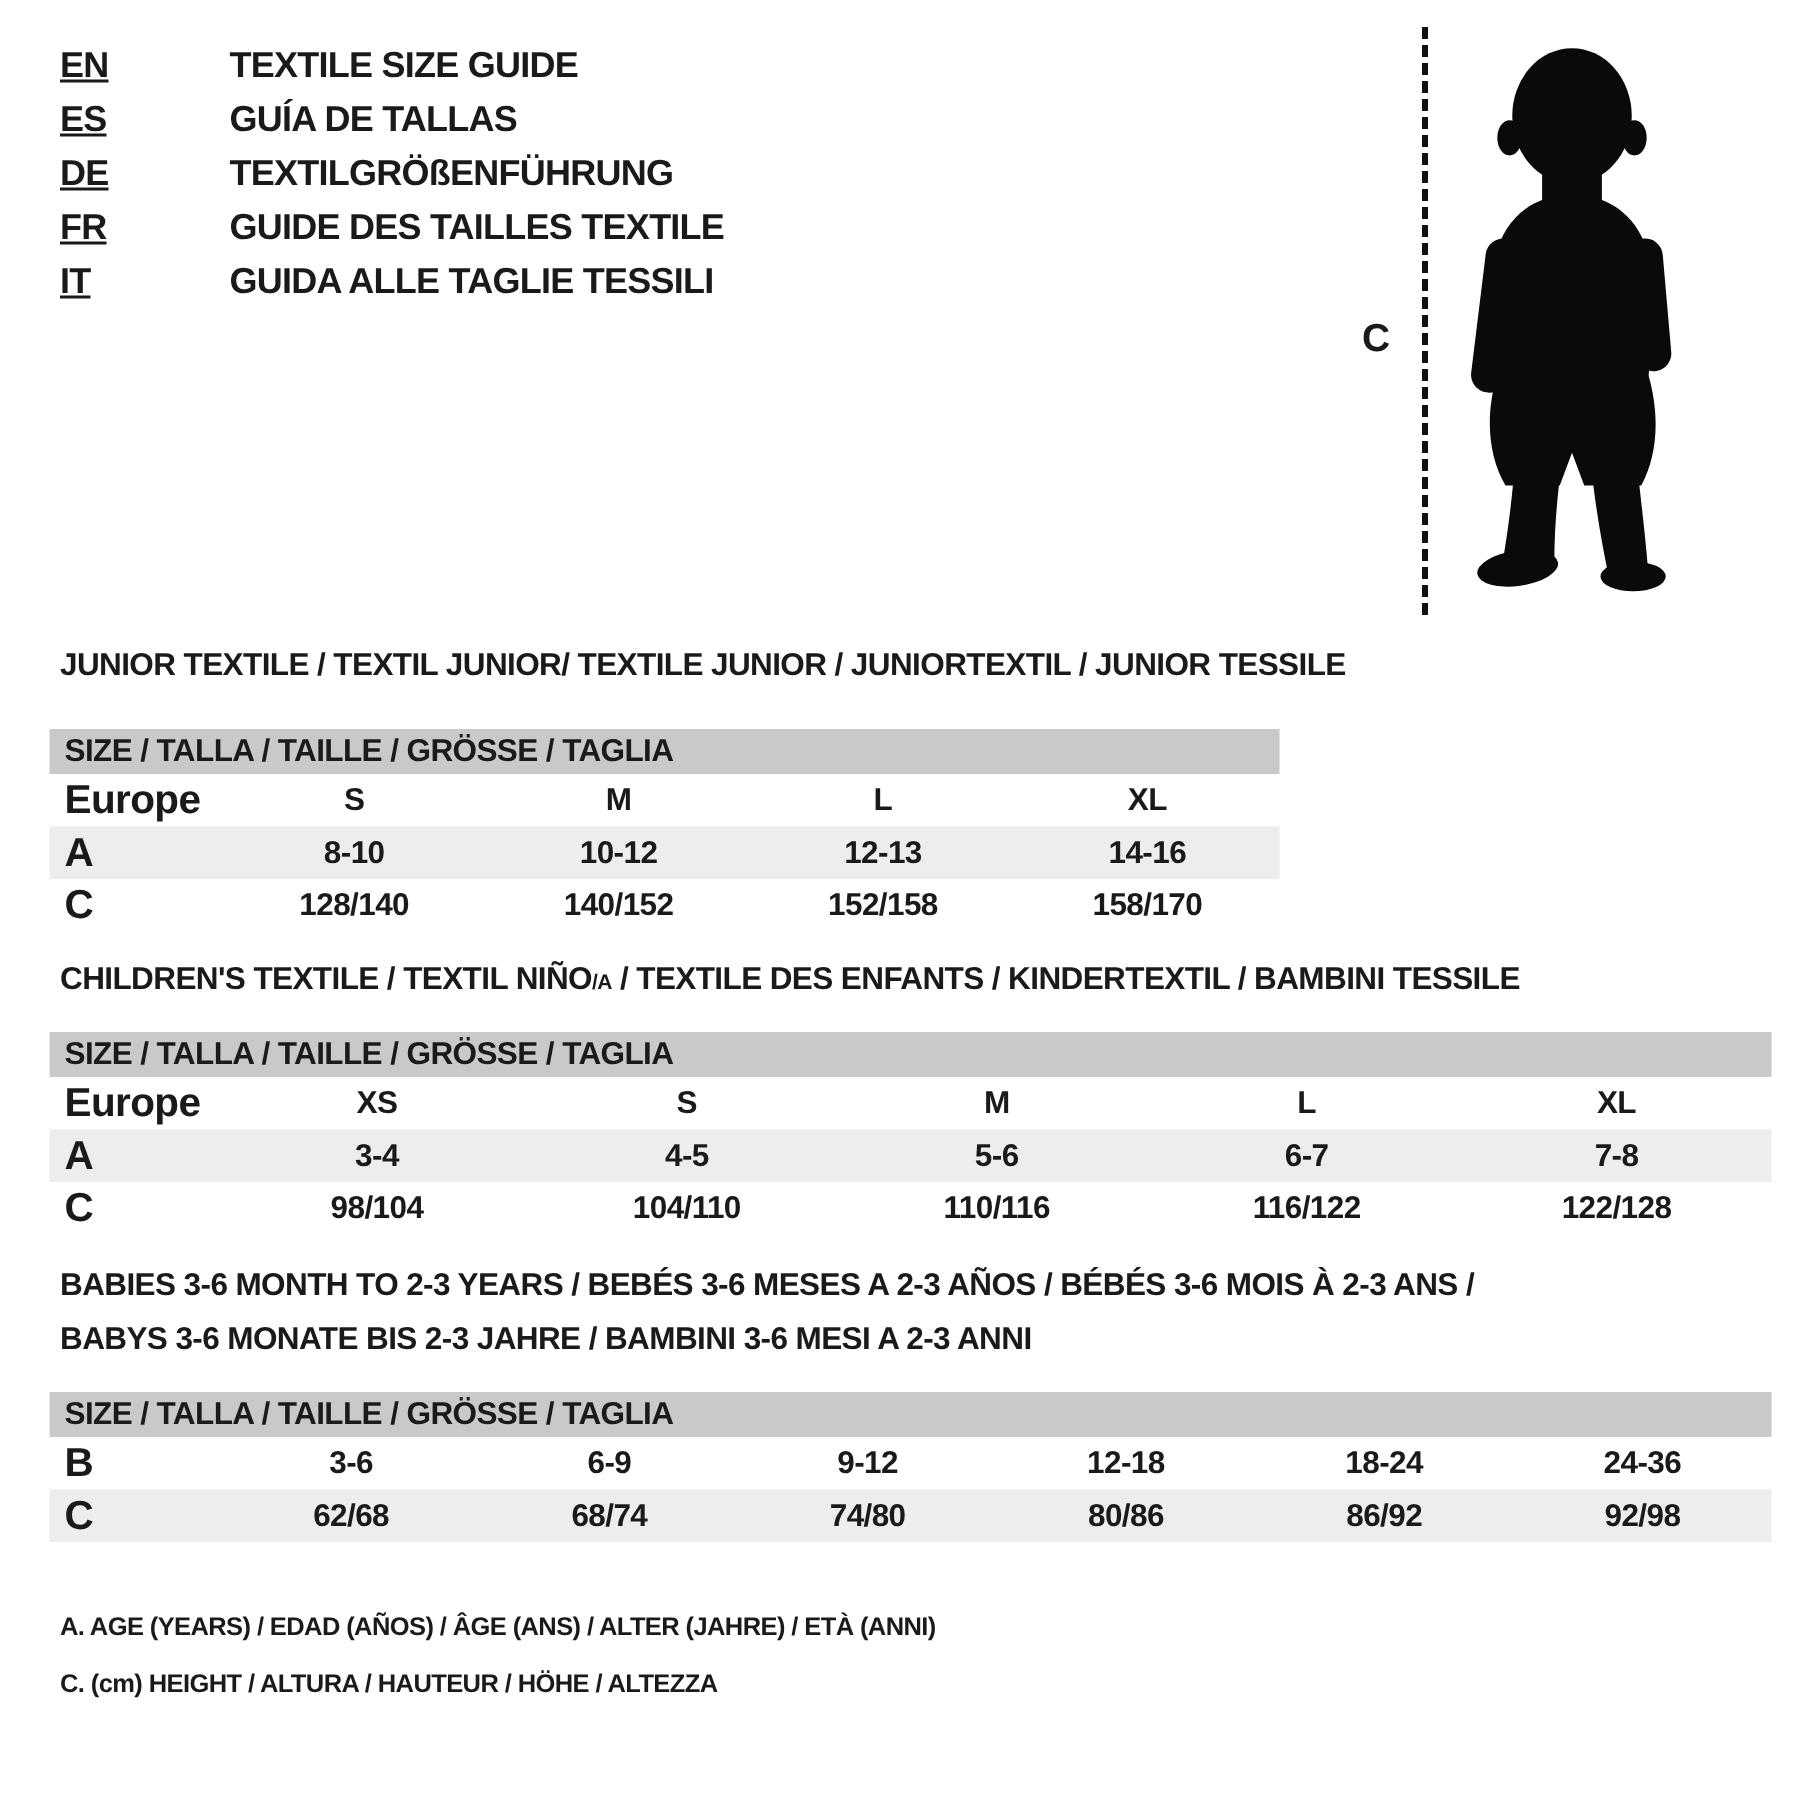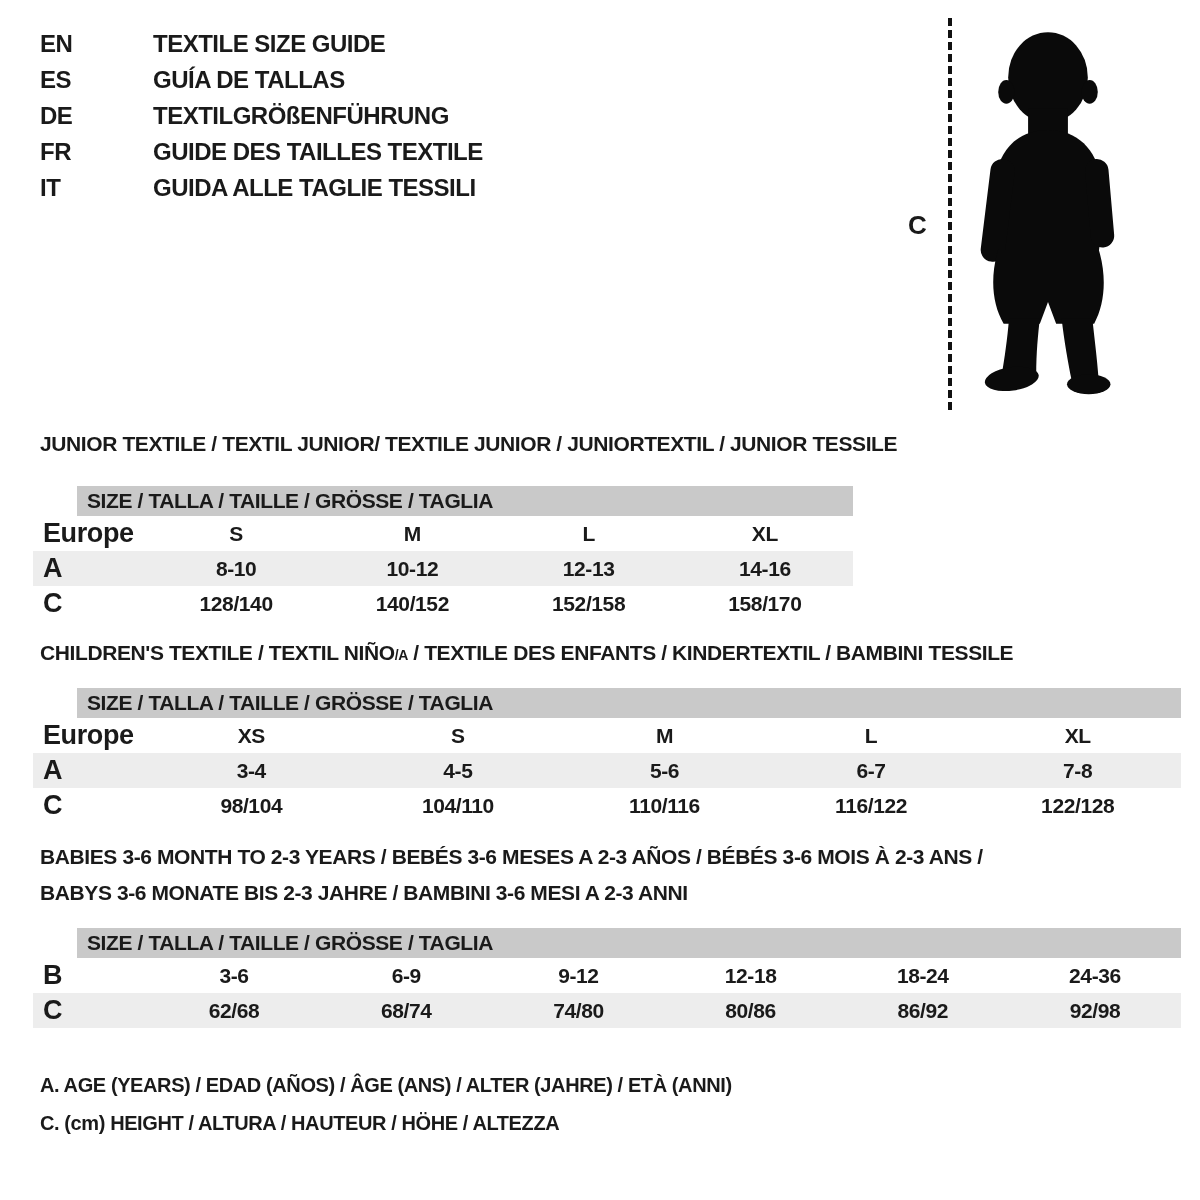--- a/index.html
+++ b/index.html
@@ -17,21 +17,21 @@
     height: 1200px;
     background: var(--page-bg);
     font-family: "Liberation Sans", "DejaVu Sans", sans-serif;
     color: var(--ink);
     overflow: hidden;
   }
 
   
   .lang-block { position: absolute; left: 40px; top: 26px; }
   .lang-row { display: flex; line-height: 36px; font-size: 24px; font-weight: bold; letter-spacing: -0.5px; }
-  .lang-code { width: 78px; }
+  .lang-code { width: 78px; text-decoration: underline; }
   .lang-title { white-space: nowrap; margin-left: 35px; }
 
   
   .measure-line {
     position: absolute; left: 948px; top: 18px; height: 392px; width: 0;
     border-left: 4px dashed #111;
   }
   .measure-label {
     position: absolute; left: 908px; top: 210px;
     font-size: 26px; font-weight: bold;
@@ -44,39 +44,39 @@
     font-size: 21px; font-weight: bold; letter-spacing: -0.4px; white-space: nowrap;
   }
   .sub-a { font-size: 14px; }
 
   
   .tbl { position: absolute; left: 33px; }
   .tbl-header {
     height: 30px; line-height: 30px;
     background: var(--header-bg);
     padding-left: 10px;
-    font-size: 21px; font-weight: bold; letter-spacing: -0.4px; margin-left: 44px;
+    font-size: 21px; font-weight: bold; letter-spacing: -0.4px;
   }
   .tbl-row { display: flex; height: 35px; align-items: center; background: var(--row-bg); }
   .tbl-row.alt { background: var(--alt-bg); }
   .tbl-row .lbl {
     width: 115px; padding-left: 10px;
     font-size: 27px; font-weight: bold; letter-spacing: -0.4px;
   }
   .tbl-row .val {
     flex: 1; text-align: center;
     font-size: 21px; font-weight: bold; letter-spacing: -0.4px;
   }
   .w-junior { width: 820px; }
   .w-wide { width: 1148px; }
 
   
   .legend { position: absolute; left: 40px; top: 1066px; }
   .legend-line {
-    font-size: 20px; font-weight: bold; letter-spacing: -0.4px;
+    font-size: 17px; font-weight: bold; letter-spacing: -0.4px;
     line-height: 38px; white-space: nowrap;
   }
 </style>
 </head>
 <body>
 
 <div class="canvas">
 
   <div class="lang-block">
     <div class="lang-row">

